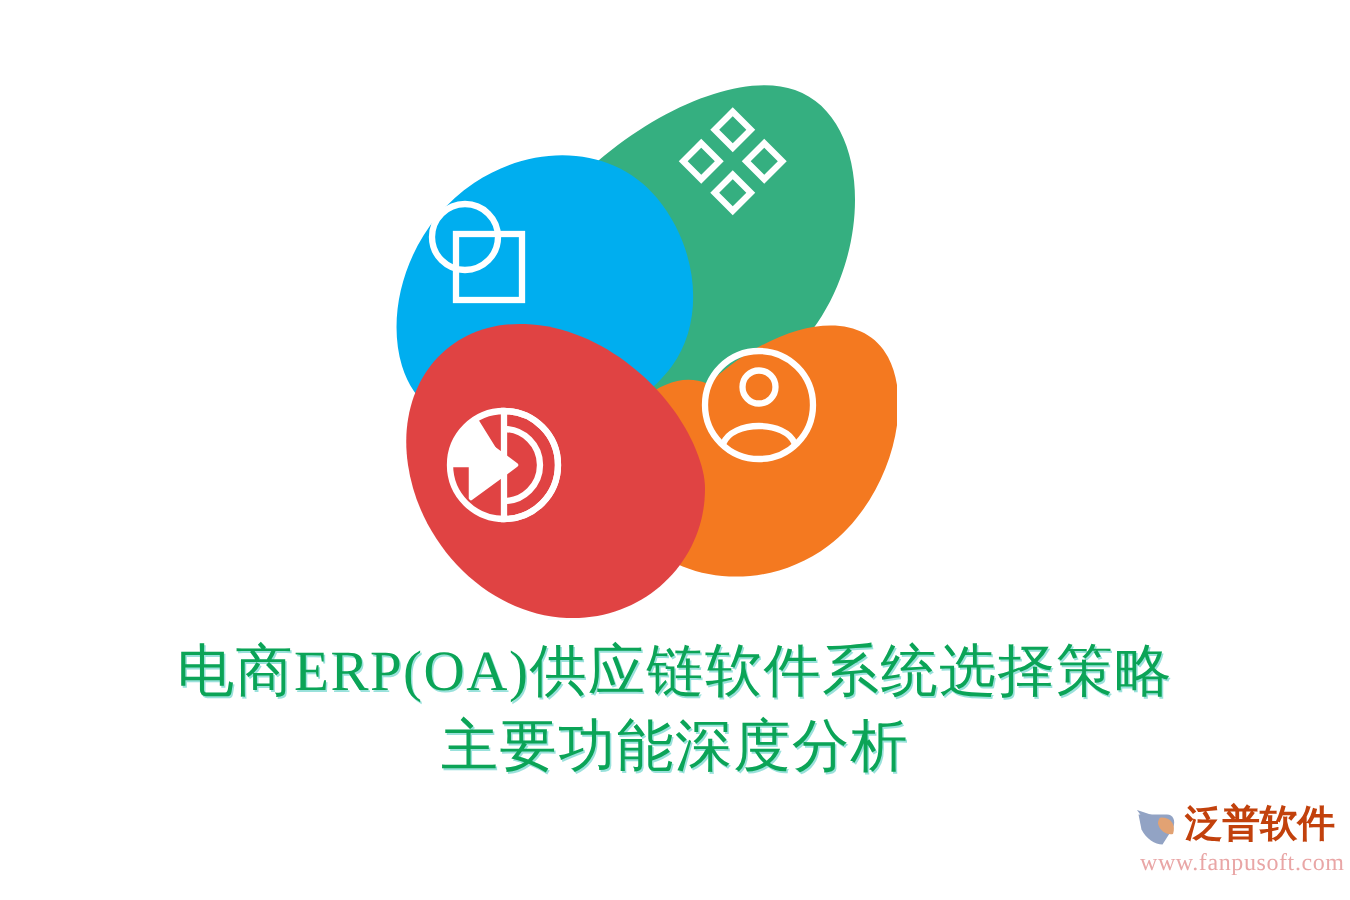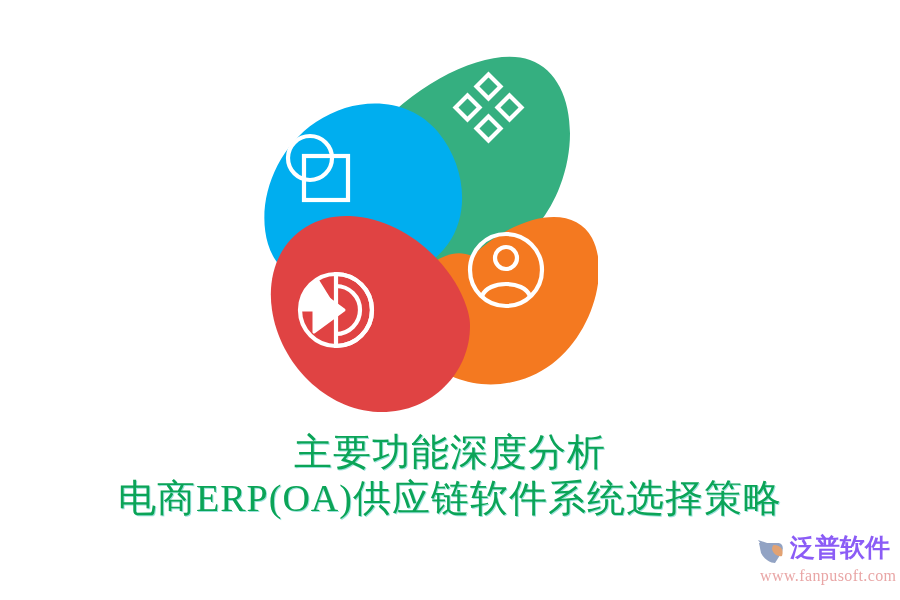--- a/index.html
+++ b/index.html
@@ -69,24 +69,24 @@
     display: flex;
     align-items: center;
     height: 32px;
   }
   .wm-mark {
     width: 30px;
     height: 28px;
     flex: 0 0 30px;
   }
   .wm-brand {
-    font-family: Liberation Mono, monospace;
+    font-family: Liberation Serif, serif;
     font-size: 25px;
     font-weight: 700;
-    color: #8b5cf6;
+    color: #c2410c;
     line-height: 28px;
     letter-spacing: 0px;
     margin-left: 2px;
     white-space: nowrap;
   }
   .wm-url {
     font-family: "Liberation Serif", serif;
     font-size: 16px;
     font-weight: 400;
     color: #e9a6a6;
@@ -164,22 +164,22 @@
           <path d="M 78 272 L 44 272 A 34 34 0 0 1 60 243 Z" fill="#ffffff" stroke="#ffffff" stroke-width="3"></path>
           <path d="M 78 248 A 24 24 0 0 1 78 296"></path>
           <path d="M 56 250 L 86 272 L 56 294 Z" fill="#ffffff" stroke="#ffffff" stroke-width="3" stroke-linejoin="round"></path>
         </g>
       </g>
 
     </svg>
   </div>
 
   <div class="title-block">
+    <div class="title-line line1">电商ERP(OA)供应链软件系统选择策略</div>
     <div class="title-line line2">主要功能深度分析</div>
-    <div class="title-line line1">电商ERP(OA)供应链软件系统选择策略</div>
   </div>
 
   <div class="watermark">
     <div class="wm-top">
       <svg class="wm-mark" viewBox="0 0 30 28" xmlns="http://www.w3.org/2000/svg">
         <path d="M 1 7 L 20 7 C 24 7, 26 11, 24 16 L 17 27 C 12 27, 6 23, 3 17 Z" fill="#92a3c4"></path>
         <path d="M 16 9 C 23 9, 26 14, 24 20 C 20 21, 15 18, 14 13 C 14 11, 15 9, 16 9 Z" fill="#e2a273"></path>
         <path d="M 0 4 L 12 8 L 5 11 Z" fill="#92a3c4"></path>
       </svg>
       <div class="wm-brand">泛普软件</div>

